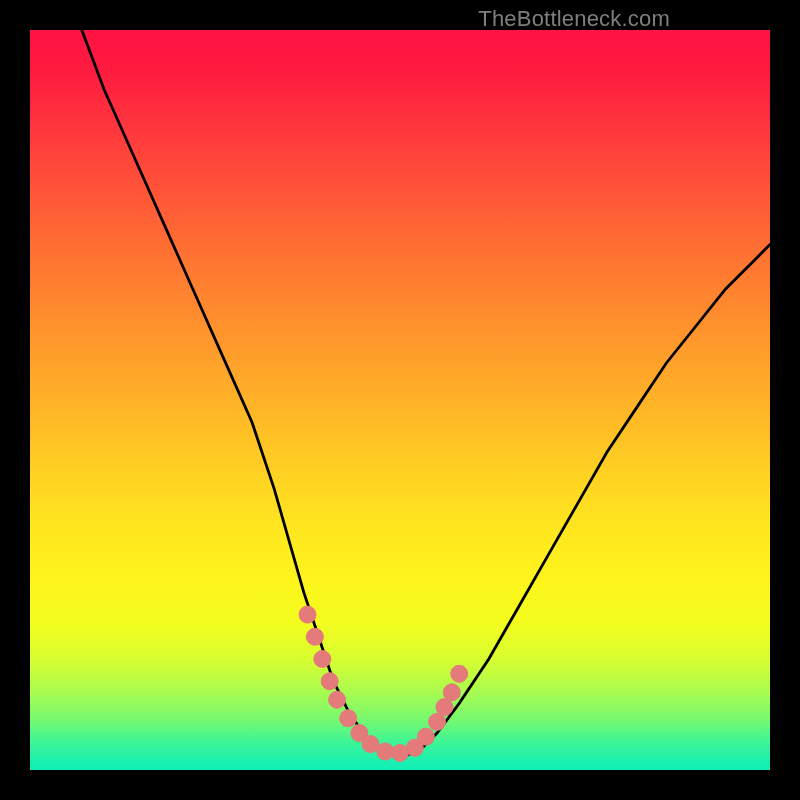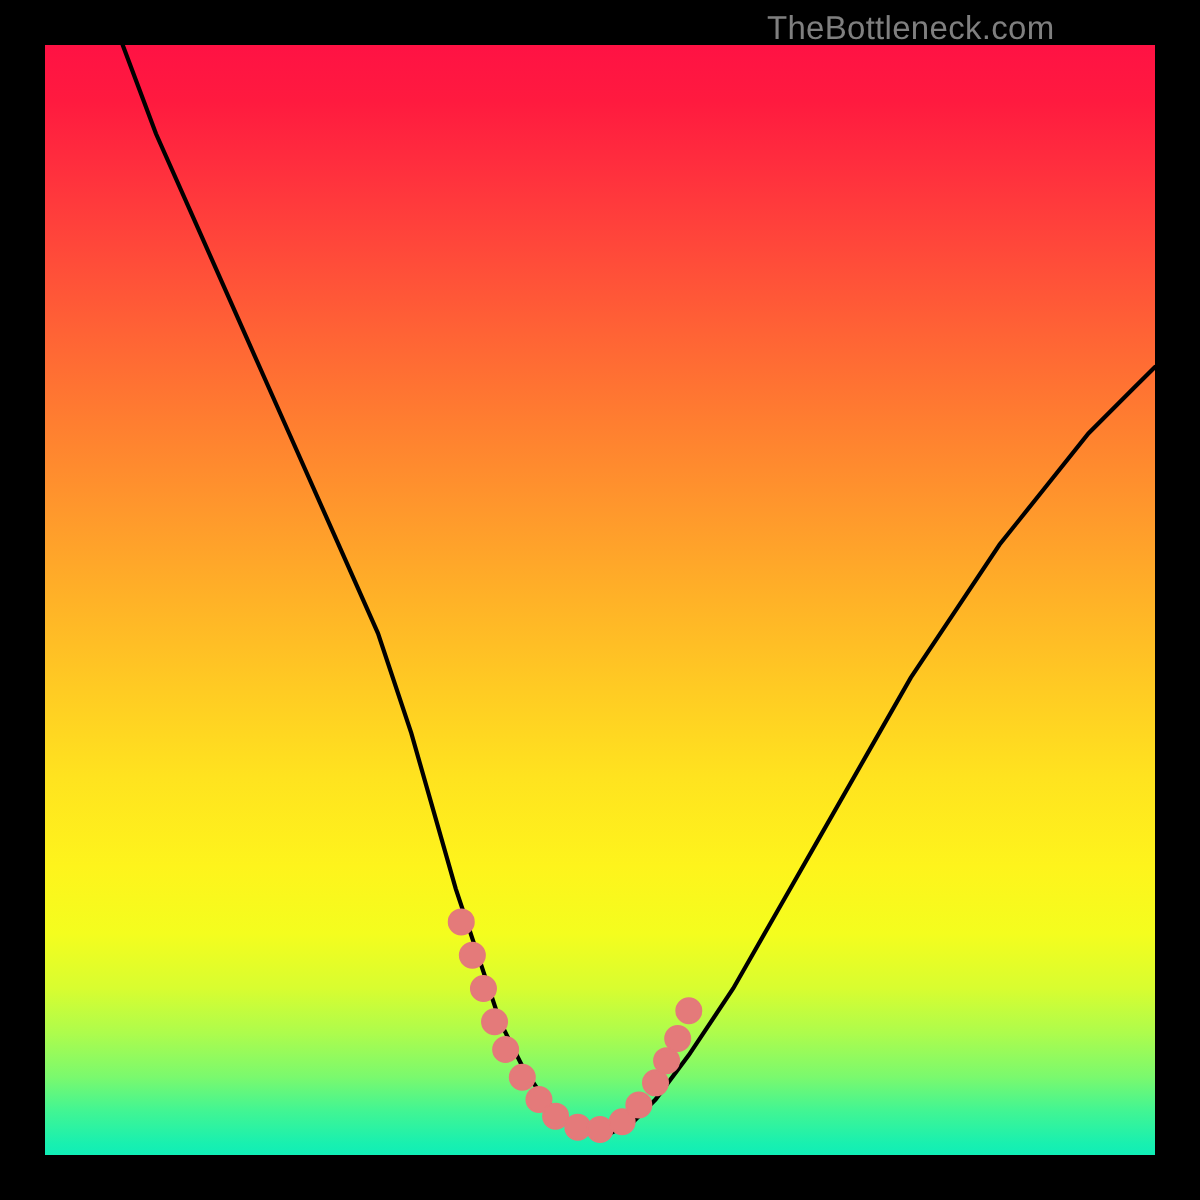--- a/index.html
+++ b/index.html
@@ -11,21 +11,20 @@
     overflow: hidden;
     font-family: Arial, Helvetica, sans-serif;
   }
   .frame {
     position: absolute;
     left: 0;
     top: 0;
     width: 684px;
     height: 800px;
     background: #000;
-    padding-left: 33px;
   }
   .plot {
     position: absolute;
     left: 30px;
     top: 30px;
     width: 740px;
     height: 740px;
     
     background: linear-gradient(
       to bottom,

